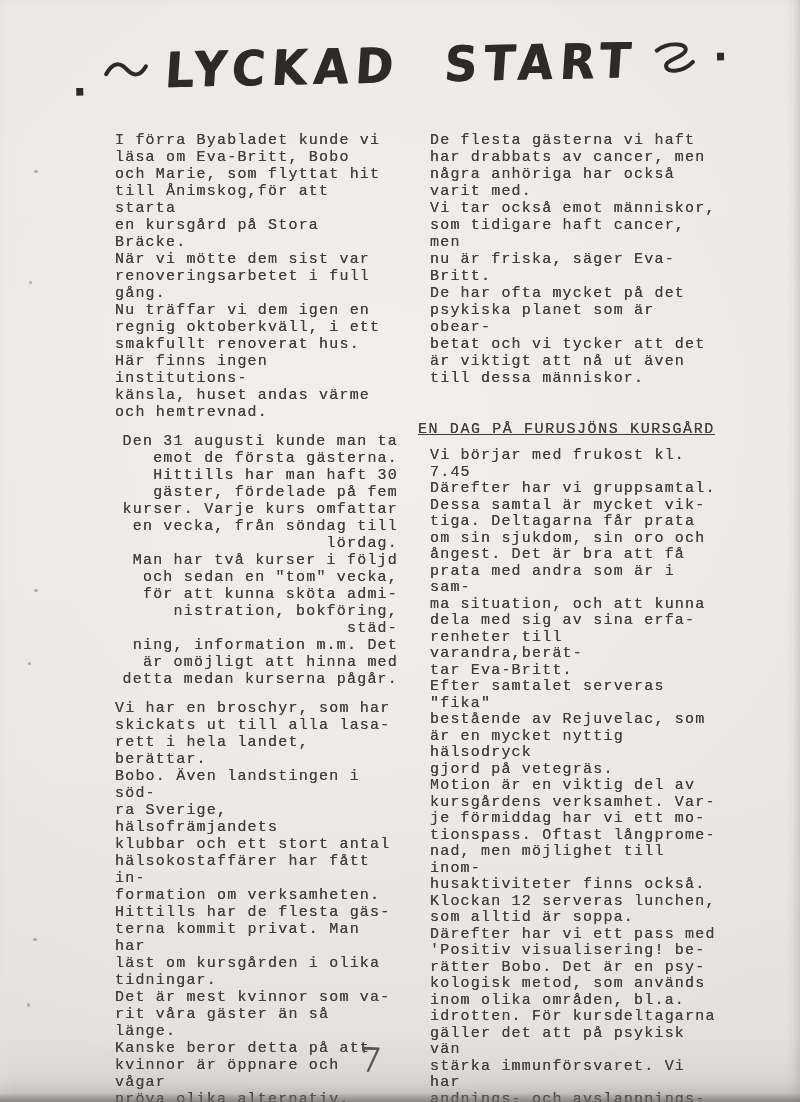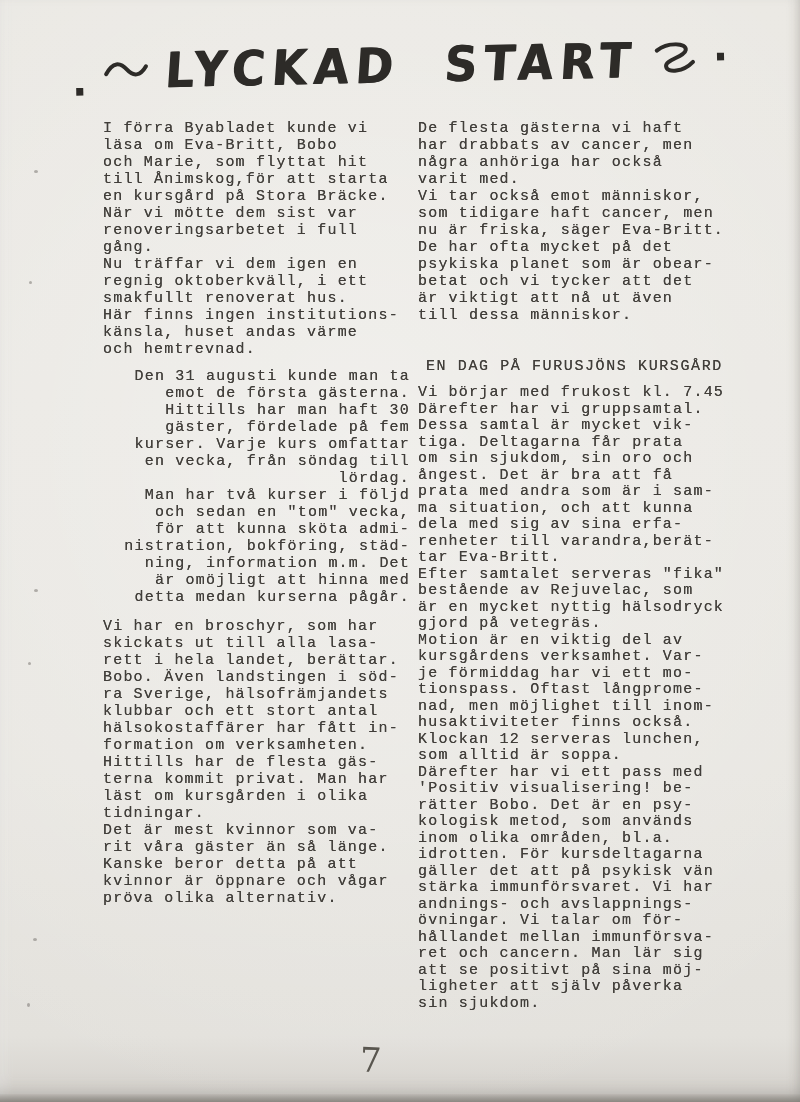--- a/index.html
+++ b/index.html
@@ -41,23 +41,23 @@
   .squiggle svg{display:block;}
   
   .col{
     position:absolute;top:120px;
     font-size:15px;letter-spacing:1.2px;line-height:17px;
     color:#413e3a;
     text-shadow:0 0 .6px rgba(65,62,58,.85);
   }
   .col-left{left:103px;width:307px;}
   .col-right{left:418px;width:315px;}
-  .para{white-space:pre-line;margin:0;}
+  .para{white-space:pre-line;margin:12px;}
   .para.dense{line-height:16.5px;}
-  .heading{white-space:pre-line;margin:8px;letter-spacing:1.6px;}
+  .heading{white-space:pre-line;margin:0;letter-spacing:1.6px;text-decoration:underline;}
   .col-left .heading.h1{margin-top:30px;}
   .col-left .para.s1{margin-top:10px;text-align:right;}
   .col-left .heading.h2{margin-top:30px;}
   .col-left .para.s2{margin-top:12px;}
   .col-right .heading.h1{margin-top:34px;}
   .col-right .para.s1{margin-top:10px;}
   
   .page-number{
     position:absolute;left:360px;top:1040px;
     font-family:"DejaVu Serif",serif;font-size:34px;color:#59564f;

